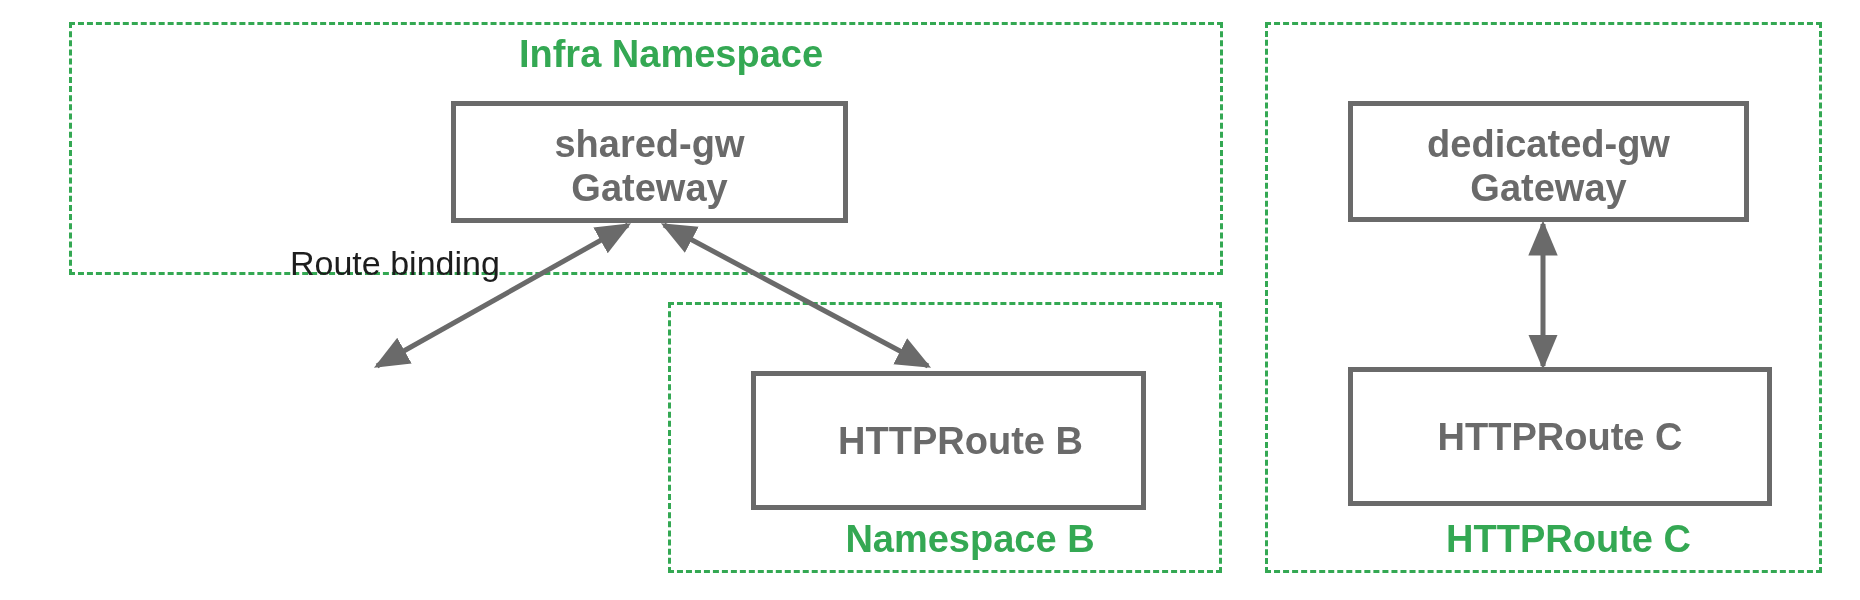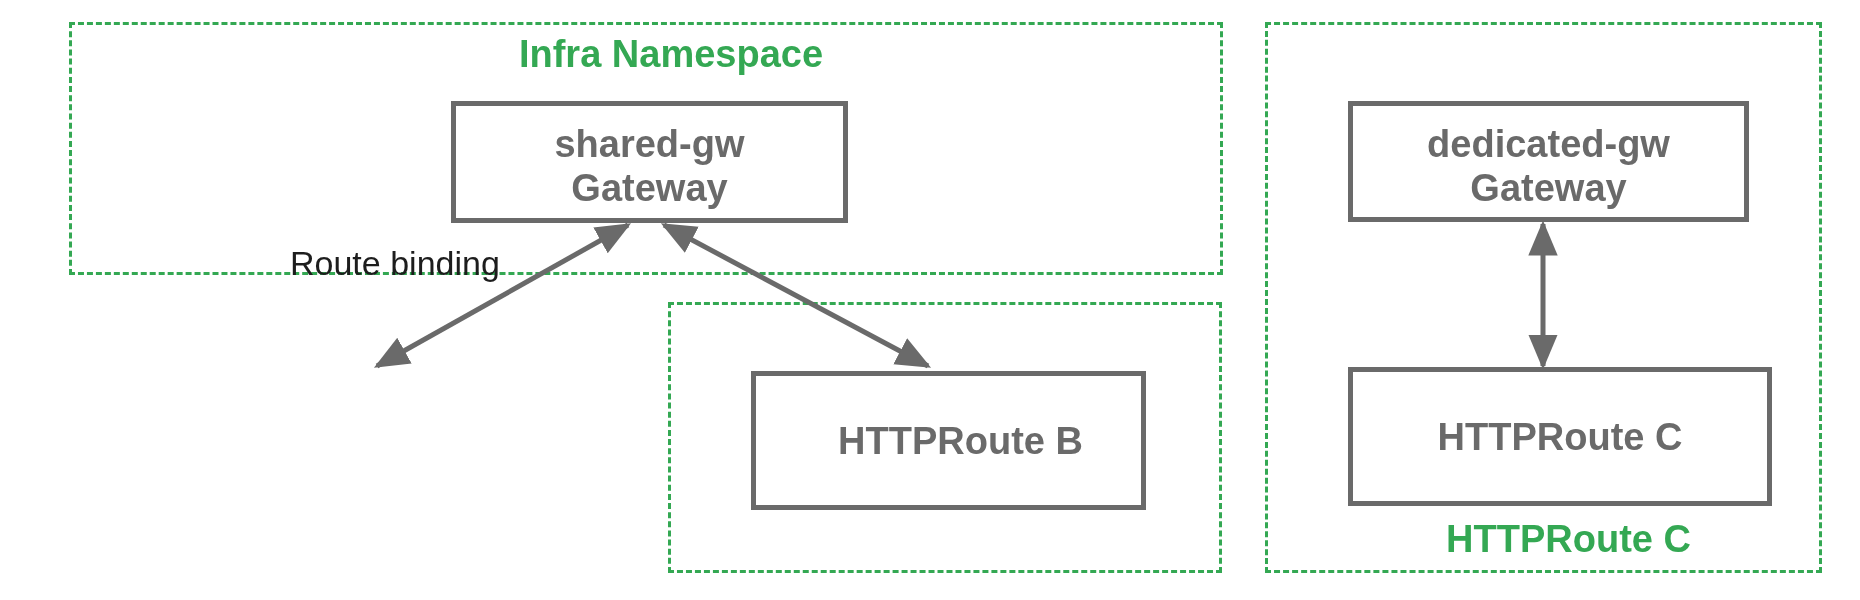--- a/index.html
+++ b/index.html
@@ -106,20 +106,21 @@
       <div>shared-gw</div>
       <div>Gateway</div>
     </div>
   </div>
 
 
   <div class="ns ns-b">
     <div class="node node-route-b">
       <div>HTTPRoute B</div>
     </div>
+    <div class="ns-label bottom">Namespace B</div>
   </div>
 
   <div class="ns ns-c">
     <div class="node node-dedicated-gw">
       <div>dedicated-gw</div>
       <div>Gateway</div>
     </div>
     <div class="node node-route-c">
       <div>HTTPRoute C</div>
     </div>

